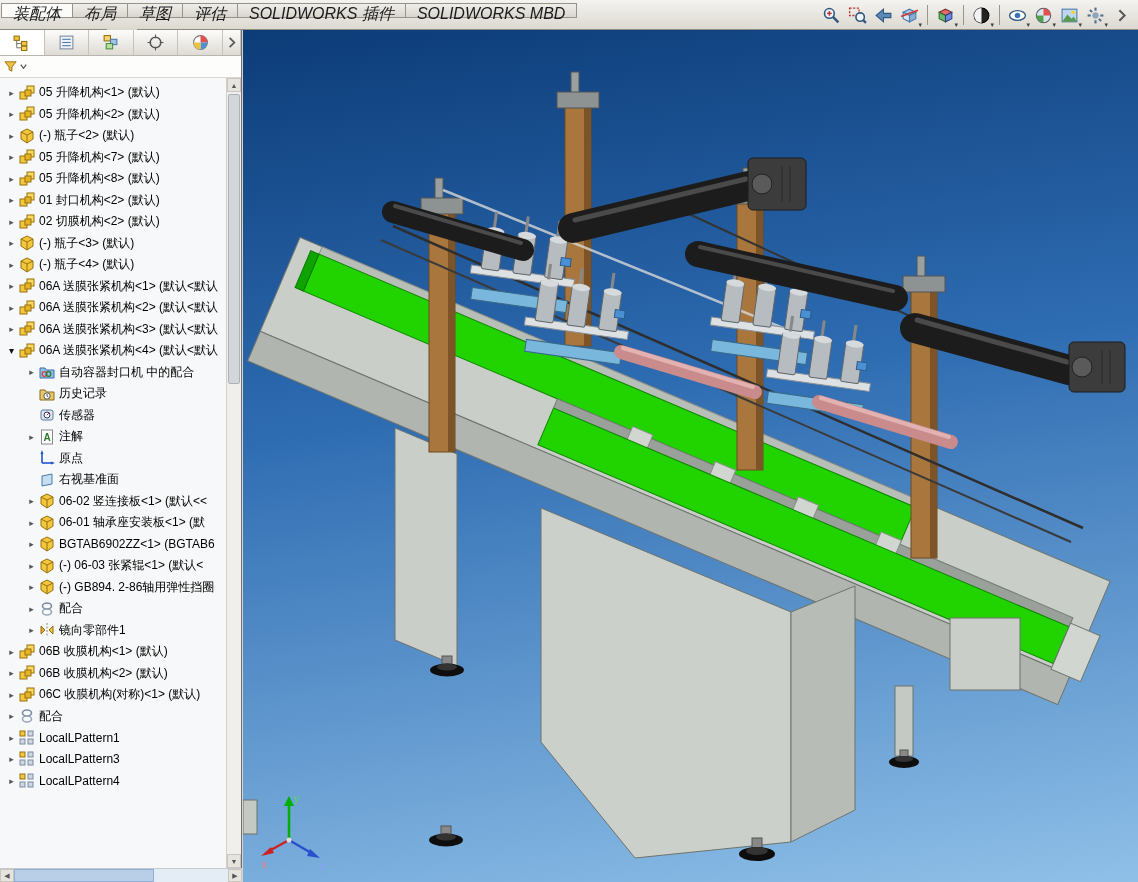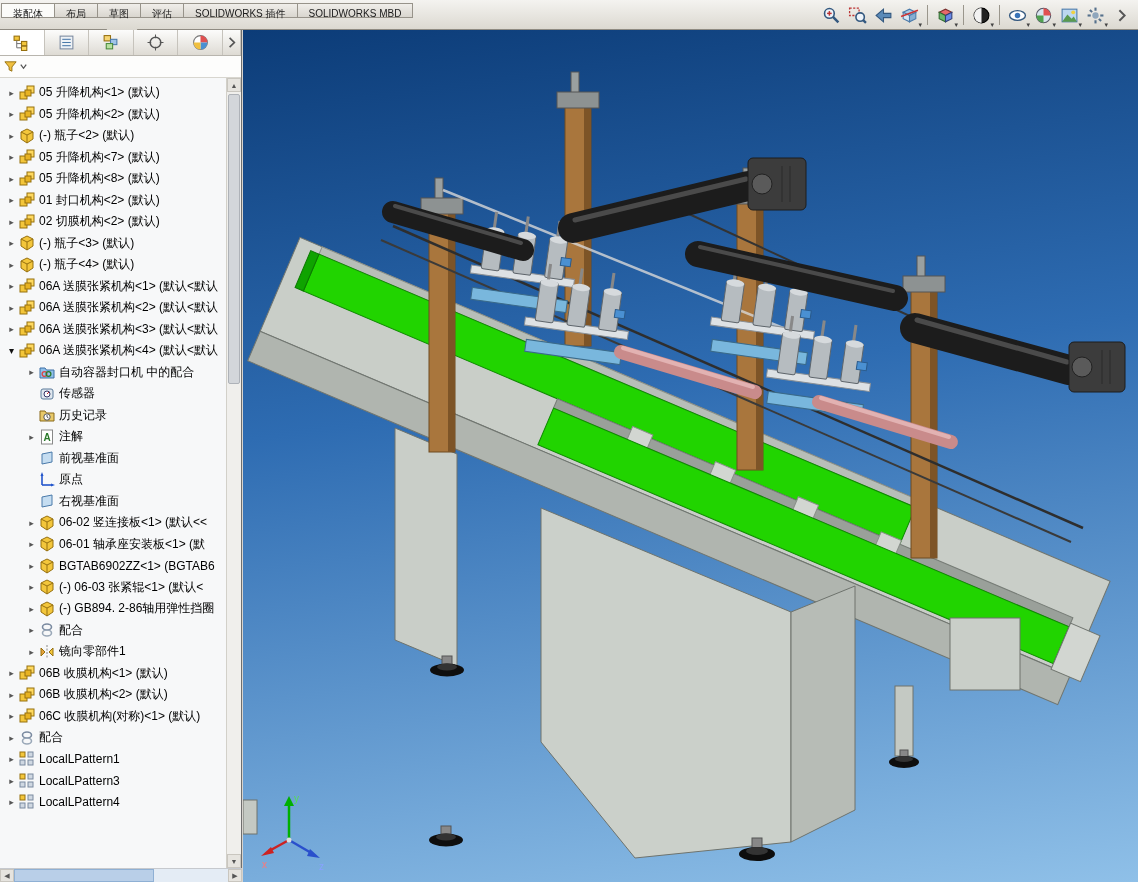--- a/index.html
+++ b/index.html
@@ -5,21 +5,21 @@
   :root{
     --viewport-top:#0c3c78; --viewport-mid:#2e6cb2; --viewport-bottom:#8fc0e8;
     --belt-green:#21d400; --frame-gray:#c9cec8; --post-brown:#a9763d;
     --roller-black:#1c1c1c; --accent-blue:#79b7dd; --roller-pink:#c98b8b;
   }
   *{box-sizing:border-box; margin:0; padding:0;}
   html,body{width:1138px;height:882px;overflow:hidden;font-family:"Liberation Sans",sans-serif;background:#d6d3ce;}
   
   .topbar{position:absolute;top:0;left:0;right:0;height:30px;background:linear-gradient(#f4f3f0,#dcd9d1);border-bottom:1px solid #8f8b82;}
   .tabbar{display:flex;position:absolute;left:2px;top:3px;height:24px;}
-  .tab{height:15px;line-height:20px;padding:0 11px;font-size:10px;color:#1a1a1a;background:linear-gradient(#f0eeea,#d9d6cf);border:1px solid #97938a;margin-left:-1px;white-space:nowrap;}
+  .tab{height:15px;line-height:20px;padding:0 11px;font-size:16px;color:#1a1a1a;background:linear-gradient(#f0eeea,#d9d6cf);border:1px solid #97938a;margin-left:-1px;white-space:nowrap;font-style:italic;}
   .tab.active{background:#fbfbf9;}
   .ribbon-pin{position:absolute;left:106px;top:29px;width:32px;height:8px;background:#dbd8d1;border:1px solid #97938a;border-top:none;border-radius:0 0 4px 4px;}
   .viewtb{position:absolute;right:4px;top:2px;height:26px;display:flex;align-items:center;gap:1px;}
   .tool-btn{width:25px;height:25px;display:flex;align-items:center;justify-content:center;position:relative;border:1px solid transparent;}
   .tool-btn svg{width:19px;height:19px;display:block;}
   .tool-btn.has-menu::after{content:"▾";position:absolute;right:-1px;bottom:-2px;font-size:7px;color:#444;}
   .tsep{width:1px;height:20px;background:#9a968c;margin:0 4px;}
   
   .panel{position:absolute;top:30px;left:0;width:242px;bottom:0;background:#f6f7f8;border-right:1px solid #6f6f6f;}
   .ptabs{height:26px;display:flex;background:linear-gradient(#fcfcfb,#dedbd4);border-bottom:1px solid #b8b5ae;}
@@ -374,56 +374,47 @@
             <circle cx="5.5" cy="10" r="2.4" fill="none" stroke="#d44" stroke-width="1.3"></circle>
             <circle cx="9.5" cy="10" r="2.4" fill="none" stroke="#2a7a2a" stroke-width="1.3"></circle>
           </svg>
         </span>
         <span class="lbl">自动容器封口机 中的配合</span>
       </div>
       <div class="row lvl1">
         <span class="exp"></span>
         <span class="ticon">
           <svg viewBox="0 0 16 16">
+            <path d="M1 4 h5 l1.5 2 H15 v8 H1 z" fill="#e8c96a" stroke="#8a6a1a"></path>
+            <circle cx="8" cy="10" r="3.2" fill="#fff" stroke="#555"></circle>
+            <path d="M8 8 v2 l1.5 1" stroke="#555" fill="none"></path>
+          </svg>
+        </span>
+        <span class="lbl">历史记录</span>
+      </div>
+      <div class="row lvl1">
+        <span class="exp"></span>
+        <span class="ticon">
+          <svg viewBox="0 0 16 16">
             <rect x="2" y="3" width="12" height="10" rx="2" fill="#dfe7ee" stroke="#5a7a9a"></rect>
             <circle cx="8" cy="8" r="3" fill="#fff" stroke="#336"></circle>
             <line x1="8" y1="8" x2="10" y2="6" stroke="#c33"></line>
           </svg>
         </span>
         <span class="lbl">传感器</span>
       </div>
       <div class="row lvl1">
-        <span class="exp"></span>
-        <span class="ticon">
-          <svg viewBox="0 0 16 16">
-            <path d="M1 4 h5 l1.5 2 H15 v8 H1 z" fill="#e8c96a" stroke="#8a6a1a"></path>
-            <circle cx="8" cy="10" r="3.2" fill="#fff" stroke="#555"></circle>
-            <path d="M8 8 v2 l1.5 1" stroke="#555" fill="none"></path>
-          </svg>
-        </span>
-        <span class="lbl">历史记录</span>
-      </div>
-      <div class="row lvl1">
         <span class="exp">▸</span>
         <span class="ticon">
           <svg viewBox="0 0 16 16">
             <rect x="2.5" y="1" width="11" height="14" fill="#fff" stroke="#888"></rect>
             <text x="8" y="12" font-size="10" text-anchor="middle" fill="#2a7a2a" font-family="Liberation Sans, sans-serif" font-weight="bold">A</text>
           </svg>
         </span>
         <span class="lbl">注解</span>
-      </div>
-      <div class="row lvl1">
-        <span class="exp"></span>
-        <span class="ticon">
-          <svg viewBox="0 0 16 16">
-            <polygon points="3,4 13,2 13,12 3,14" fill="#bcd8f0" fill-opacity="0.85" stroke="#4a7aaa"></polygon>
-          </svg>
-        </span>
-        <span class="lbl">前视基准面</span>
       </div>
       <div class="row lvl1">
         <span class="exp"></span>
         <span class="ticon">
           <svg viewBox="0 0 16 16">
             <line x1="3" y1="2.5" x2="3" y2="13" stroke="#2255cc" stroke-width="1.6"></line>
             <line x1="3" y1="13" x2="13.5" y2="13" stroke="#2255cc" stroke-width="1.6"></line>
             <polygon points="3,0 1.5,4 4.5,4" fill="#2255cc"></polygon>
             <polygon points="16,13 12,11.5 12,14.5" fill="#2255cc"></polygon>
           </svg>

